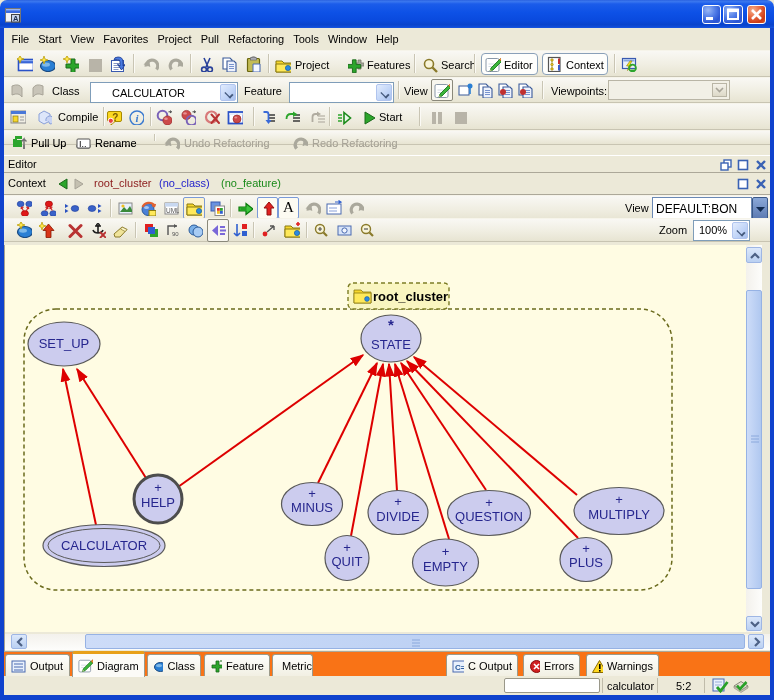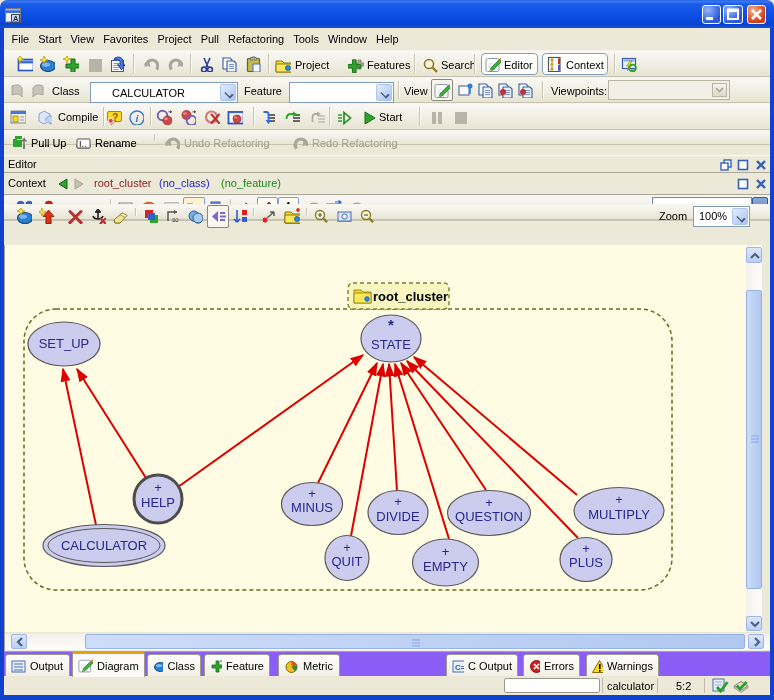--- a/index.html
+++ b/index.html
@@ -23,39 +23,39 @@
 .menu{top:28px;height:22px;font-size:11px;color:#000;display:flex;align-items:center;left:4px;position:absolute;width:766px;padding-left:3px;}
 .menu span{padding:0 4.5px;}
 .tbrow{border-top:1px solid #f6f4ea;border-bottom:1px solid #c8c4b2;background:linear-gradient(to bottom,#f9f8f4 0%,#f0eee2 55%,#e7e4d2 100%);}
 #tb1{top:50px;height:27px;}
 #tb2{top:77px;height:26px;}
 #tb3{top:103px;height:27px;}
 #tb4{top:130px;height:15px;}
 #edbar{top:155px;height:18px;border-top:1px solid #fff;border-bottom:1px solid #aca899;font-size:11px;}
 #ctxbar{top:173px;height:22px;border-bottom:1px solid #aca899;font-size:11px;}
 #dtb1{top:195px;height:26px;}
-#dtb2{top:204px;height:16px;}
+#dtb2{top:218px;height:24px;}
 .lbl{position:absolute;font-size:11px;color:#000;}
 .vsep{position:absolute;top:3px;bottom:3px;width:2px;border-left:1px solid #c9c5b4;border-right:1px solid #fbfaf5;}
 
 .combo{position:absolute;background:#fff;border:1px solid #7f9db9;height:20px;font-size:11px;}
 .combo .arr{position:absolute;right:1px;top:1px;bottom:1px;width:16px;
  background:linear-gradient(135deg,#e2ecfd 0%,#c0d4f7 60%,#a8c0ee 100%);border:1px solid #b0c4ee;border-radius:2px;}
 .combo .arr:after{content:"";position:absolute;left:3.5px;top:5px;width:6px;height:6px;
  border-right:2.6px solid #44597d;border-bottom:2.6px solid #44597d;transform:rotate(45deg) scale(1,0.62);}
 .combo{border:1px solid #7f9db9;}
 
 #canvas{left:4px;top:245px;width:742px;height:387px;background:#fffce3;}
 
 #vsb{left:746px;top:245px;width:16px;height:387px;background:linear-gradient(to right,#f3f1ec,#fdfdfb);}
 #hsb{left:4px;top:634px;width:766px;height:16px;background:linear-gradient(to bottom,#f3f1ec,#fdfdfb);}
 .sbtn{position:absolute;background:linear-gradient(to bottom,#dce8fb,#bad0f2);border:1px solid #9eb6e4;border-radius:2px;}
 .sthumb{position:absolute;background:linear-gradient(to right,#cddcf8,#b0c8f0);border:1px solid #96b2e4;border-radius:2px;}
 
-#tabbar{left:4px;top:651px;width:766px;height:25px;background:#8b5cf6;border-top:1px solid #aca899;}
+#tabbar{left:4px;top:651px;width:766px;height:25px;background:#f97316;border-top:1px solid #aca899;}
 .tab{position:absolute;top:2px;height:23px;background:linear-gradient(to bottom,#fefefc,#f1efe2);
  border:1px solid #9c9a8a;border-bottom:none;border-radius:3px 3px 0 0;
  font-size:11px;display:flex;align-items:center;padding:0 5px;gap:4px;white-space:nowrap;}
 .tabsel{top:-1px;height:26px;background:#fcfbf7;border-top:3px solid #e8a018;z-index:2;}
 
 #status{left:4px;top:676px;width:766px;height:19px;background:#ece9d8;font-size:11px;}
 
 #brdL{left:0;top:28px;width:4px;height:667px;background:#0f42cd;}
 #brdR{left:770px;top:28px;width:4px;height:667px;background:#0f42cd;}
 #brdB{left:0;top:695px;width:774px;height:5px;background:#0f42cd;}
@@ -1128,21 +1128,21 @@
           <use href="#i-pencil" transform="scale(0.9)"></use>
         </svg>Diagram</div>
   <div class="tab" style="left:143px;width:54px;"><svg width="15" height="15">
           <ellipse cx="7.5" cy="8" rx="6" ry="4.5" fill="#2a7fd4" stroke="#1a4a80"></ellipse>
           <ellipse cx="6" cy="6.6" rx="3" ry="1.6" fill="#7db8e8"></ellipse>
         </svg>Class</div>
   <div class="tab" style="left:200px;width:66px;"><svg width="15" height="15">
           <path d="M6 2 h3 v4 h4 v3 h-4 v4 h-3 v-4 h-4 v-3 h4 z" fill="#2ca52c" stroke="#1a6a1a" stroke-width="0.8"></path>
           <path d="M10 2 h4" stroke="#1a6a1a"></path>
         </svg>Feature</div>
-  <div class="tab" style="left:274px;width:62px;"><svg width="15" height="15">
+  <div class="tab" style="left:268px;width:41px;"><svg width="15" height="15">
           <circle cx="7.5" cy="8" r="5.5" fill="#f0c020" stroke="#8a6a00"></circle>
           <path d="M7.5 8 L7.5 2.5 A5.5 5.5 0 0 1 12.6 6 z" fill="#e05020"></path>
           <path d="M7.5 8 L12.6 6 A5.5 5.5 0 0 1 11 12.5 z" fill="#3a8a3a"></path>
         </svg>Metric</div>
   <div class="tab" style="left:442px;width:72px;"><svg width="15" height="15">
           <rect x="1" y="2" width="13" height="11" fill="#e8f0fc" stroke="#4a6ab0"></rect>
           <text x="3" y="11" font-size="8" fill="#2a5a9a" font-weight="bold">C=</text>
         </svg>C Output</div>
   <div class="tab" style="left:519px;width:57px;"><svg width="15" height="15">
           <circle cx="7.5" cy="7.5" r="6" fill="#d02020" stroke="#8a0a0a"></circle>

